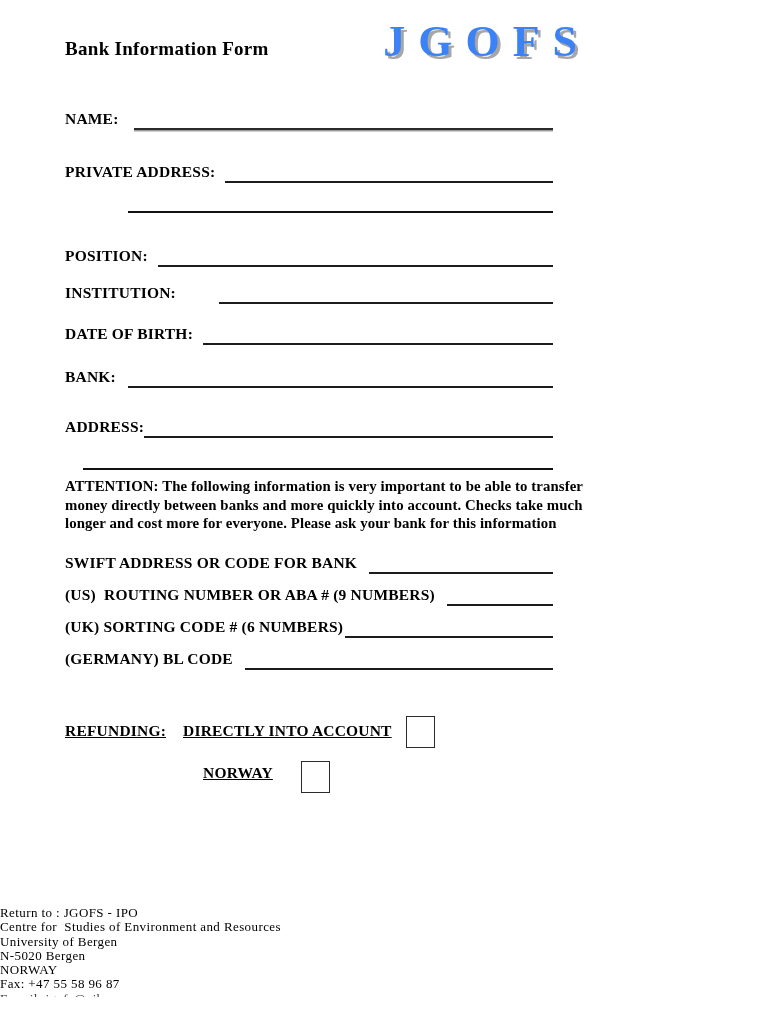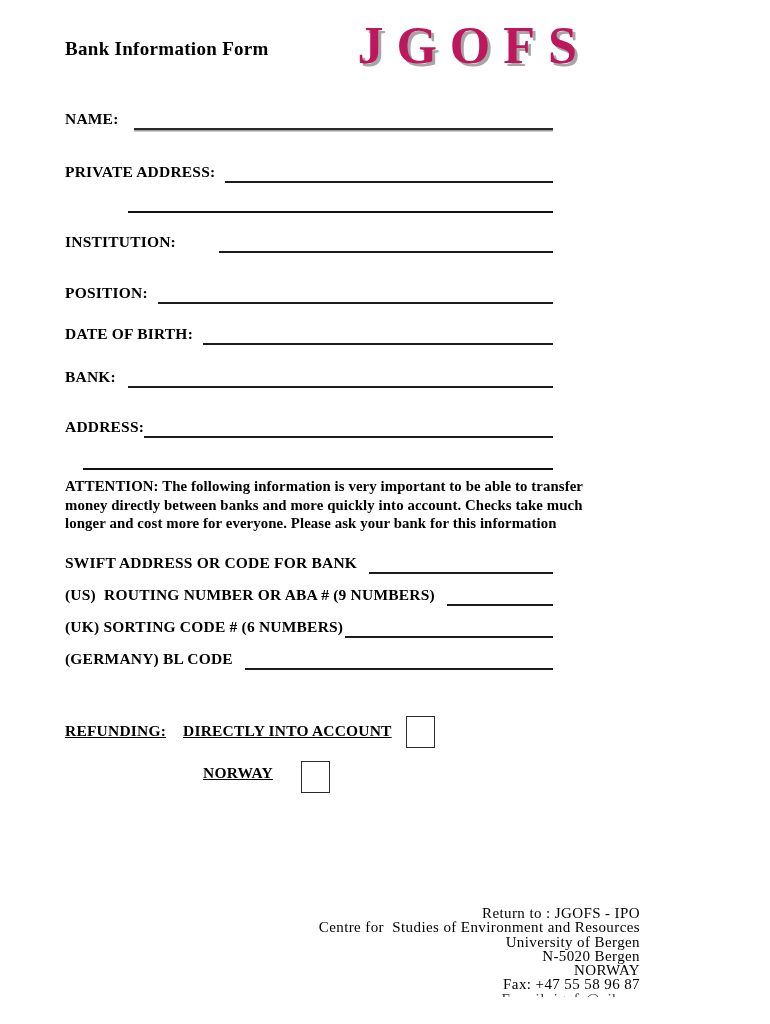--- a/index.html
+++ b/index.html
@@ -13,23 +13,23 @@
     color:#000;
   }
   .header { position:relative; height:64px; }
   .title {
     position:absolute; left:65px; top:38px;
     font-size:19px; font-weight:bold; letter-spacing:0.3px;
     white-space:nowrap;
   }
   .logo {
     position:absolute; right:78px; top:16px;
-    font-size:52px; font-weight:bold;
+    font-size:44px; font-weight:bold;
     letter-spacing:13px;
-    color:#be185d;
+    color:#3b82f6;
     text-shadow:3px 3px 0 #a6a6a6;
     white-space:nowrap;
   }
   .content { margin:0 115px 0 65px; }
   .row { display:flex; align-items:flex-end; }
   .lbl {
     font-size:15.5px; font-weight:bold; line-height:17px;
     letter-spacing:0.2px; white-space:pre-wrap; flex:0 0 auto;
   }
   .uline {
@@ -52,22 +52,22 @@
   .refund-row { display:flex; align-items:flex-end;text-decoration:underline; }
   .checkbox {
     width:29px; height:32px;
     border:1.7px solid #2b2b2b;
     background:#fff; flex:0 0 auto;
   }
   .cb-direct { margin-left:14px; transform:translateY(9px); }
   .cb-check  { margin-left:28px; transform:translateY(12px); }
   .footer {
     position:absolute; left:0; right:28px; top:906px;
-    text-align:right;
-    font-size:15px; line-height:14.3px;
+    text-align:left;
+    font-size:13px; line-height:14.3px;
     letter-spacing:0.4px;
   }
   .footer div { white-space:pre-wrap; }
   .clip {
     height:5px; overflow:hidden; color:#3a3a3a;
   }
 </style>
 </head>
 <body>
 
@@ -87,29 +87,29 @@
     </div>
 
     <div class="row" style="margin-top:36px">
       <span class="lbl">PRIVATE ADDRESS:</span>
       <span class="gap10"></span>
       <span class="uline"></span>
     </div>
 
     <div class="uline-solo" style="margin-top:31px; margin-left:63px"></div>
 
+    <div class="row" style="margin-top:34px">
+      <span class="lbl">POSITION:</span>
+      <span class="gap10"></span>
+      <span class="uline"></span>
+    </div>
+
     <div class="row" style="margin-top:20px">
       <span class="lbl">INSTITUTION:</span>
       <span class="gap43"></span>
-      <span class="uline"></span>
-    </div>
-
-    <div class="row" style="margin-top:34px">
-      <span class="lbl">POSITION:</span>
-      <span class="gap10"></span>
       <span class="uline"></span>
     </div>
 
     <div class="row" style="margin-top:24px">
       <span class="lbl">DATE OF BIRTH:</span>
       <span class="gap10"></span>
       <span class="uline"></span>
     </div>
 
     <div class="row" style="margin-top:26px">

